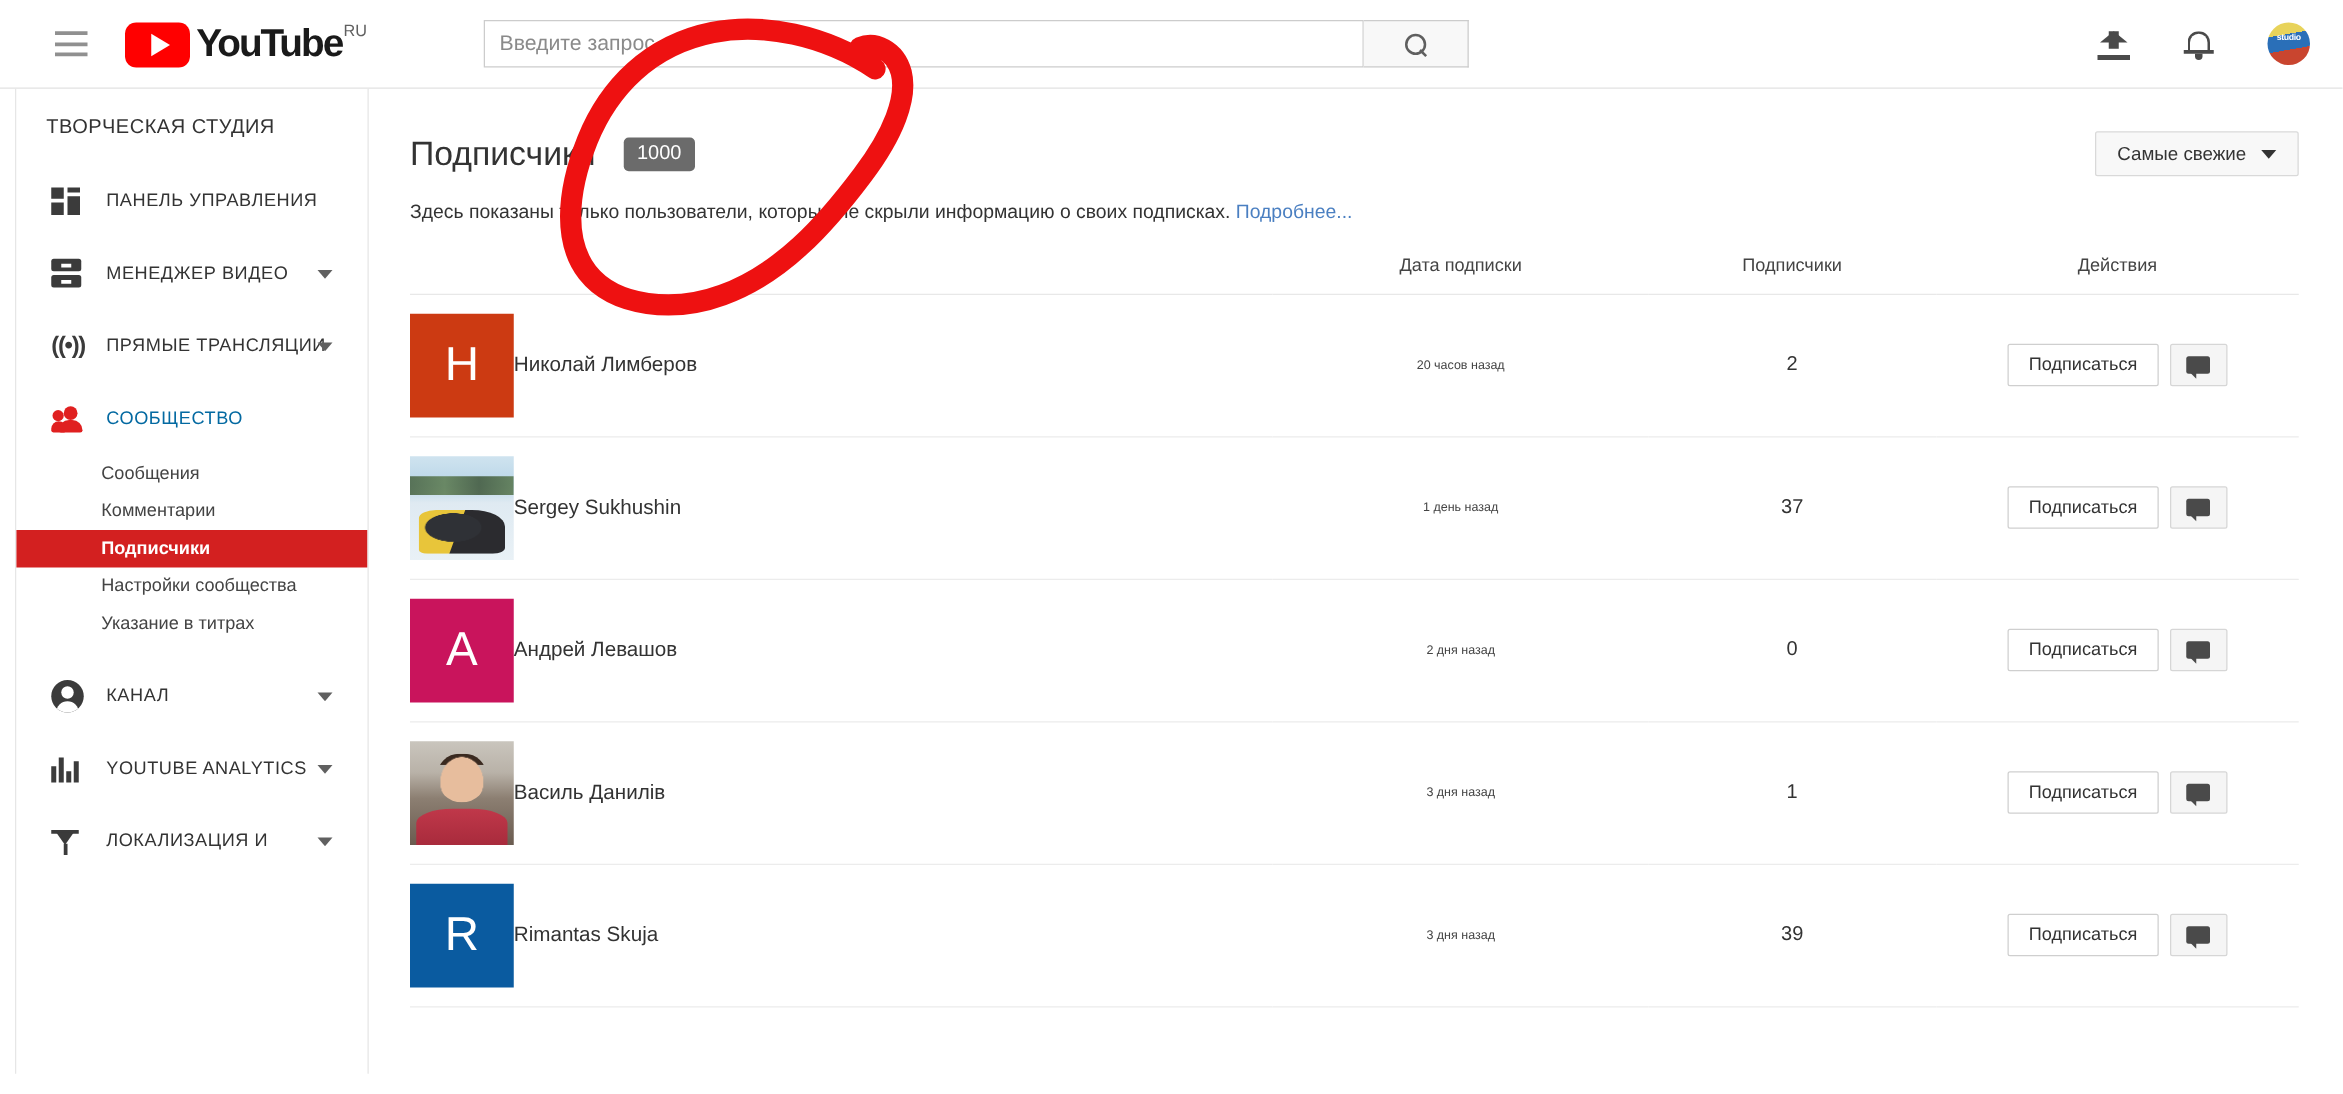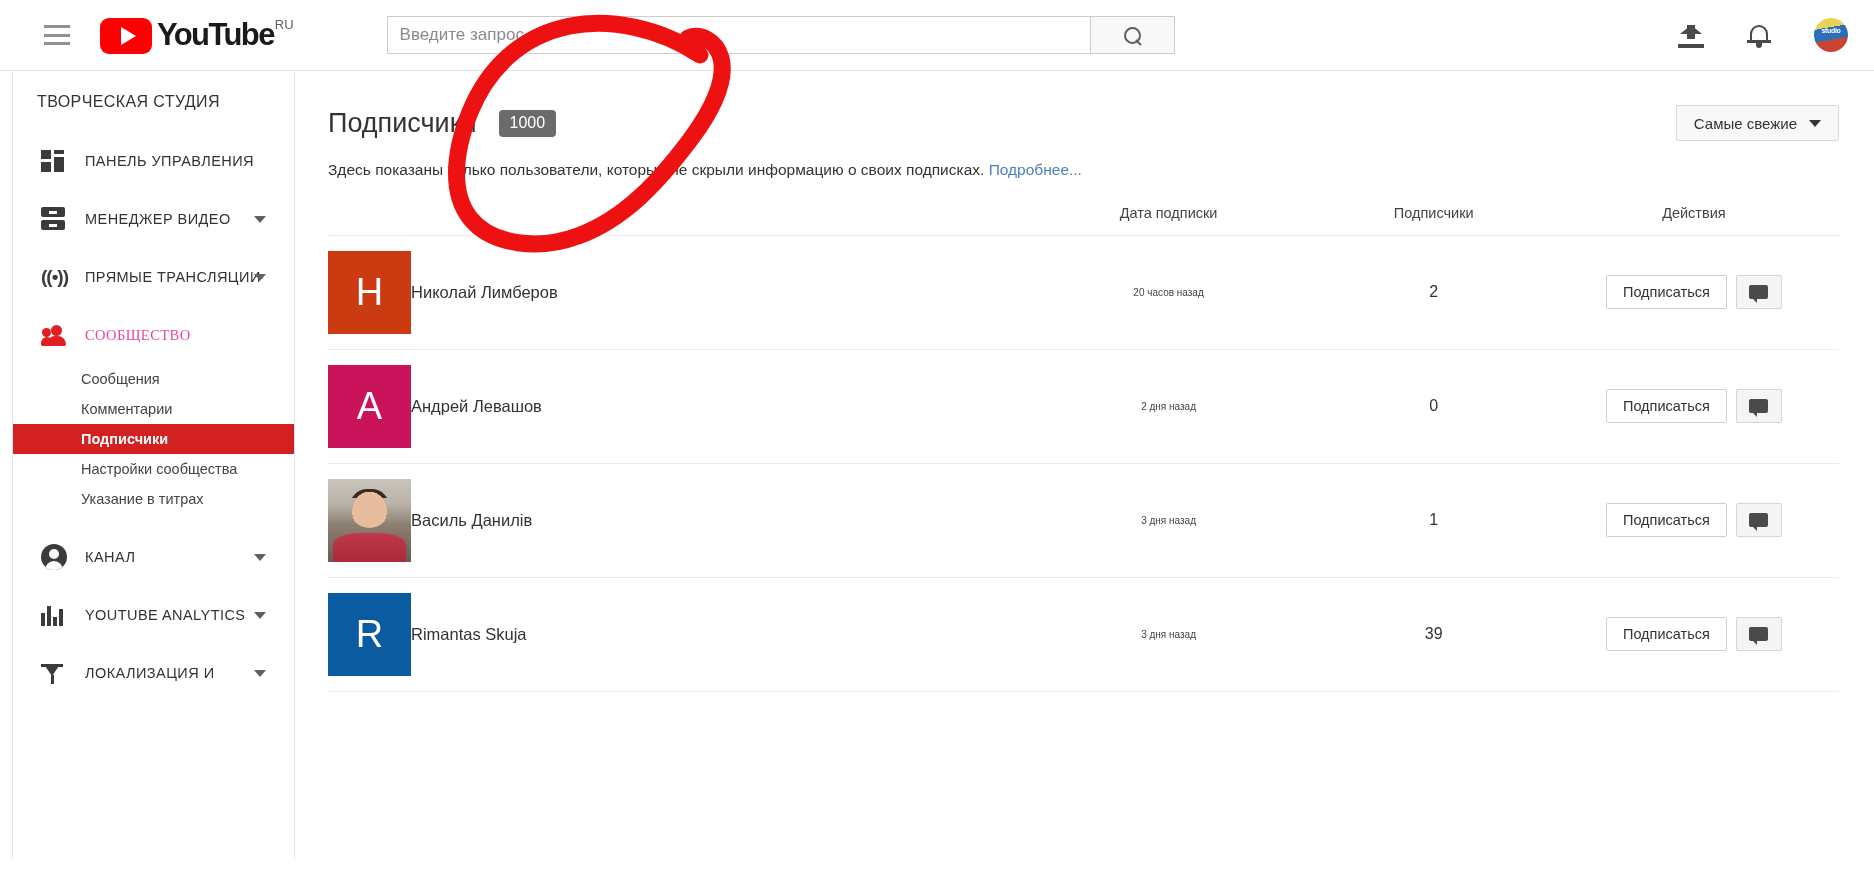--- a/index.html
+++ b/index.html
@@ -152,21 +152,21 @@
     padding-left: 28px; cursor: pointer; position: relative;
   }
   .nav-item .ico {
     width: 30px; height: 26px; display: flex; align-items: center; justify-content: flex-start;
     flex: none;
   }
   .nav-label {
     font-size: 14.5px; letter-spacing: .45px; color: #333; margin-left: 14px;
     white-space: nowrap;
   }
-  .nav-item.active .nav-label { color: #ec4899; font-family: Liberation Serif, serif; }
+  .nav-item.active .nav-label { color: #0369a1; }
   .chev {
     position: absolute; right: 28px; width: 0; height: 0;
     border-left: 6px solid transparent; border-right: 6px solid transparent;
     border-top: 7px solid #606060;
   }
   
   .ic-dash { position: relative; width: 24px; height: 22px; }
   .ic-dash i { position: absolute; background: #3b3b3b; }
   .ic-dash i:nth-child(1) { left:0; top:0; width:10px; height:9px; }
   .ic-dash i:nth-child(2) { left:13px; top:0; width:10px; height:4px; }
@@ -515,20 +515,40 @@
           <td>
             <div class="act-cell">
               <button class="sub-btn">Подписаться</button>
               <div class="msg-btn">
                 <span class="bubble"></span>
               </div>
             </div>
           </td>
         </tr>
 
+        <tr>
+          <td class="c-user">
+            <div class="user-cell">
+              <div class="av ph-snow">
+                <span></span>
+              </div>
+              <div class="av-name">Sergey Sukhushin</div>
+            </div>
+          </td>
+          <td class="cell-date">1 день назад</td>
+          <td class="cell-subs">37</td>
+          <td>
+            <div class="act-cell">
+              <button class="sub-btn">Подписаться</button>
+              <div class="msg-btn">
+                <span class="bubble"></span>
+              </div>
+            </div>
+          </td>
+        </tr>
 
         <tr>
           <td class="c-user">
             <div class="user-cell">
               <div class="av" style="background:#c9145c">
                 <span>А</span>
               </div>
               <div class="av-name">Андрей Левашов</div>
             </div>
           </td>

